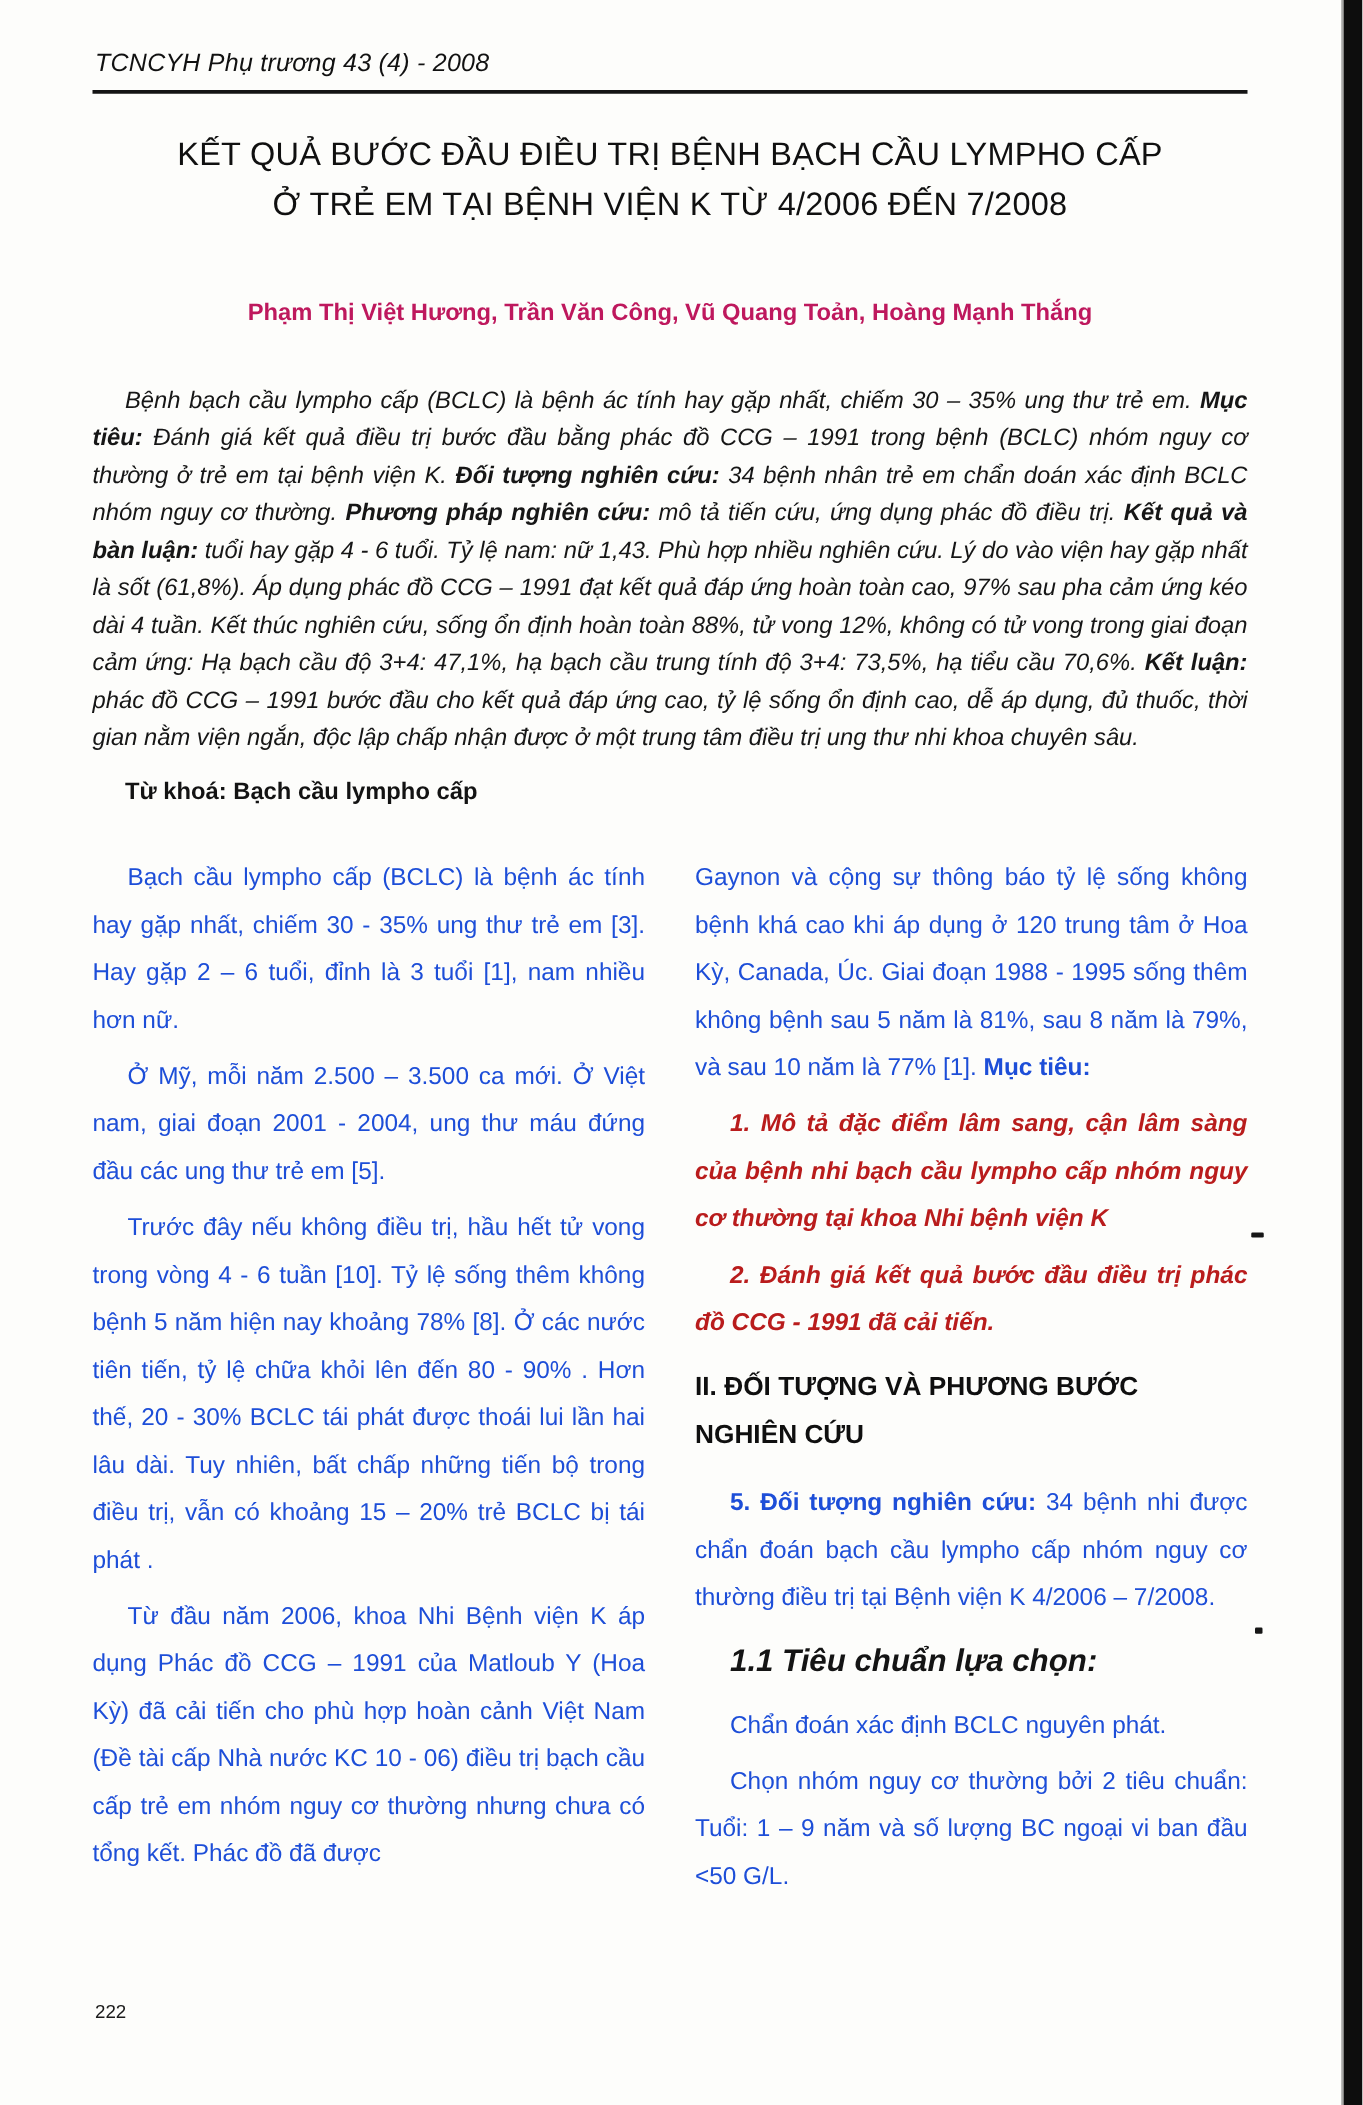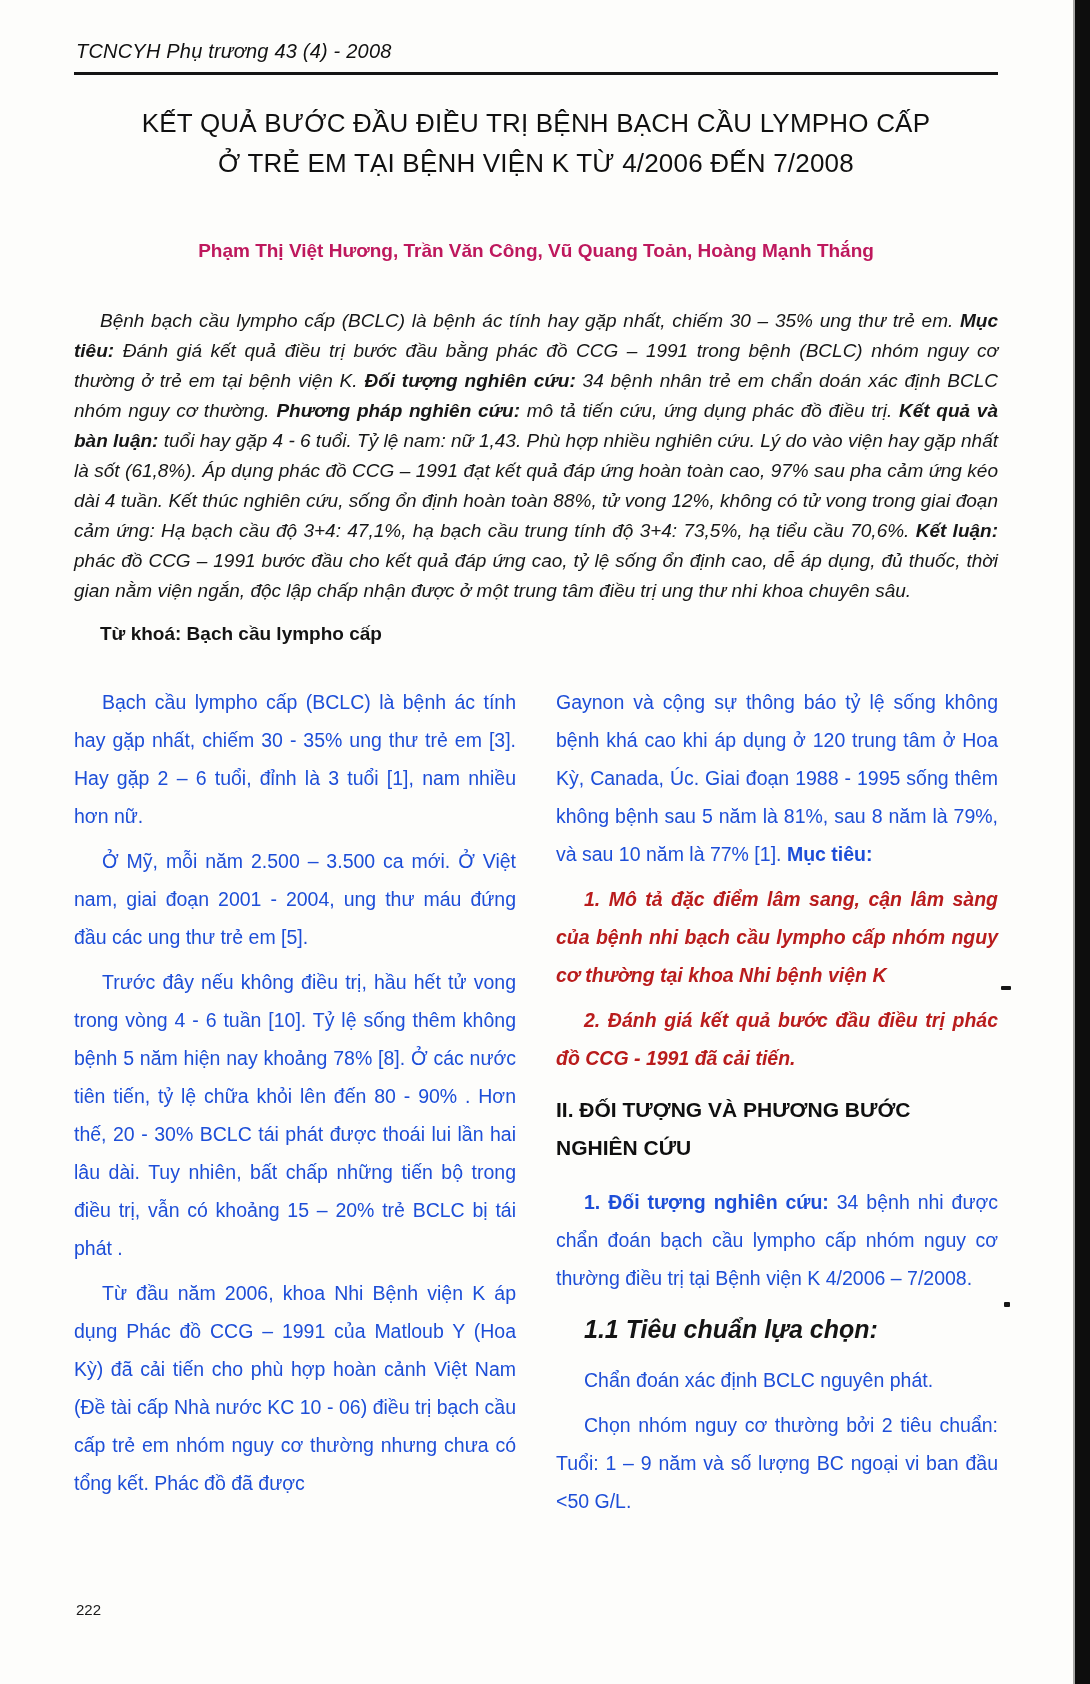--- a/index.html
+++ b/index.html
@@ -159,21 +159,21 @@
       <p class="para">Ở Mỹ, mỗi năm 2.500 – 3.500 ca mới. Ở Việt nam, giai đoạn 2001 - 2004, ung thư máu đứng đầu các ung thư trẻ em [5].</p>
       <p class="para">Trước đây nếu không điều trị, hầu hết tử vong trong vòng 4 - 6 tuần [10]. Tỷ lệ sống thêm không bệnh 5 năm hiện nay khoảng 78% [8]. Ở các nước tiên tiến, tỷ lệ chữa khỏi lên đến 80 - 90% . Hơn thế, 20 - 30% BCLC tái phát được thoái lui lần hai lâu dài. Tuy nhiên, bất chấp những tiến bộ trong điều trị, vẫn có khoảng 15 – 20% trẻ BCLC bị tái phát .</p>
       <p class="para">Từ đầu năm 2006, khoa Nhi Bệnh viện K áp dụng Phác đồ CCG – 1991 của Matloub Y (Hoa Kỳ) đã cải tiến cho phù hợp hoàn cảnh Việt Nam (Đề tài cấp Nhà nước KC 10 - 06) điều trị bạch cầu cấp trẻ em nhóm nguy cơ thường nhưng chưa có tổng kết. Phác đồ đã được</p>
     </div>
 
     <div class="col">
       <p class="para noindent"><span>Gaynon và cộng sự thông báo tỷ lệ sống không bệnh khá cao khi áp dụng ở 120 trung tâm ở Hoa Kỳ, Canada, Úc. Giai đoạn 1988 - 1995 sống thêm không bệnh sau 5 năm là 81%, sau 8 năm là 79%, và sau 10 năm là 77% [1]. </span><span class="bold">Mục tiêu:</span></p>
       <p class="objective">1. Mô tả đặc điểm lâm sang, cận lâm sàng của bệnh nhi bạch cầu lympho cấp nhóm nguy cơ thường tại khoa Nhi bệnh viện K</p>
       <p class="objective">2. Đánh giá kết quả bước đầu điều trị phác đồ CCG - 1991 đã cải tiến.</p>
       <h2>II. ĐỐI TƯỢNG VÀ PHƯƠNG BƯỚC NGHIÊN CỨU</h2>
-      <p class="para"><span class="bold">1. Đối tượng nghiên cứu: </span><span>34 bệnh nhi được chẩn đoán bạch cầu lympho cấp nhóm nguy cơ thường điều trị tại Bệnh viện K 4/2006 – 7/2008.</span></p>
+      <p class="para"><span class="bold">5. Đối tượng nghiên cứu: </span><span>34 bệnh nhi được chẩn đoán bạch cầu lympho cấp nhóm nguy cơ thường điều trị tại Bệnh viện K 4/2006 – 7/2008.</span></p>
       <div class="sub-heading">1.1 Tiêu chuẩn lựa chọn:</div>
       <p class="para">Chẩn đoán xác định BCLC nguyên phát.</p>
       <p class="para">Chọn nhóm nguy cơ thường bởi 2 tiêu chuẩn: Tuổi: 1 – 9 năm và số lượng BC ngoại vi ban đầu &lt;50 G/L.</p>
     </div>
 
   </div>
 
   <div class="pagenum">222</div>
 </div>
 

